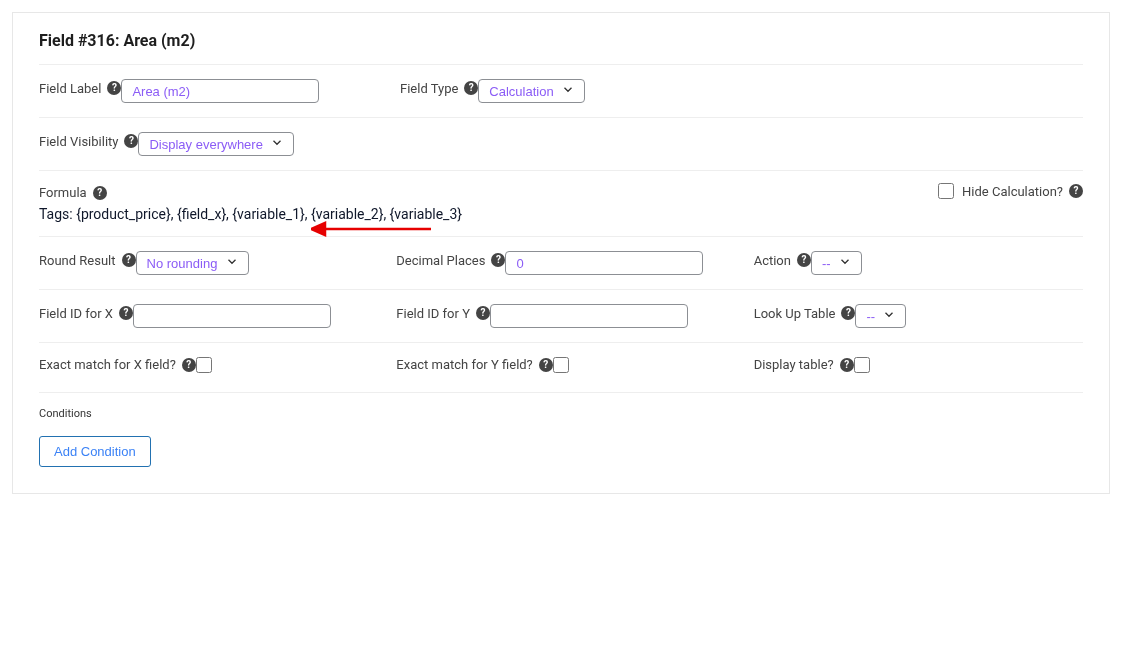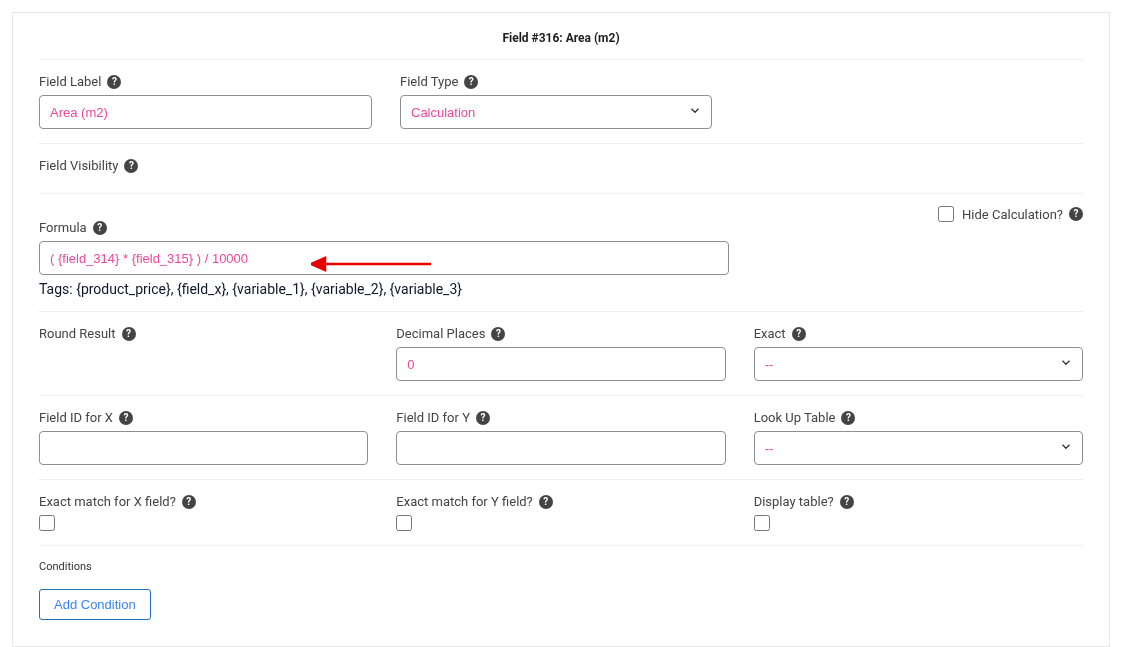--- a/index.html
+++ b/index.html
@@ -10,37 +10,36 @@
   font-size: 13px;
   color: #1e1e1e;
 }
 .panel {
   border: 1px solid #e7e7e7;
   padding: 18px 26px 26px 26px;
   width: 1098px;
 }
 .panel-title {
   font-weight: 700;
-  font-size: 12px;
+  font-size: 16px;
   margin-bottom: 14px;
-  text-align: center;
 }
 .divider {
   border: none;
   border-top: 1px solid #eee;
   margin: 0 0 14px 0;
 }
 .row {
   display: flex;
   gap: 28px;
   margin-bottom: 14px;
   position: relative;
 }
 .row.underlined { border-bottom: 1px solid #eee; padding-bottom: 14px; }
-.col { flex: 1; display: flex; flex-direction: column; }
+.col { flex: 1; display: flex; flex-direction: row; }
 .col.third { width: 333px; flex: none; }
 .label {
   font-size: 13px;
   color: #444;
   margin-bottom: 6px;
   display: flex;
   align-items: center;
   gap: 6px;
 }
 .help-icon {
@@ -50,27 +49,27 @@
   width: 14px;
   height: 14px;
   border-radius: 50%;
   background: #444;
   color: #fff;
   font-size: 10px;
   font-weight: 700;
   line-height: 1;
 }
 .text-input, .select {
-  height: 34px;
+  height: 24px;
   border: 1px solid #8c8f94;
   border-radius: 4px;
   padding: 0 10px;
   font-size: 13px;
   background: #fff;
-  color: #ec4899;
+  color: #8b5cf6;
 }
 .select {
   appearance: none;
   -webkit-appearance: none;
   background-image: none;
   padding-right: 30px;
   position: relative;
 }
 .select-wrap { position: relative; border-radius: 16px; }
 .select-wrap .chevron {
@@ -159,31 +158,40 @@
     </div>
     <div class="col"></div>
   </div>
 
   <div class="row underlined">
     <div class="col third">
       <div class="label">
         <span>Field Visibility</span>
         <span class="help-icon">?</span>
       </div>
+      <div class="select-wrap">
+        <select class="select" style="width:100%">
+          <option>Display everywhere</option>
+        </select>
+        <span class="chevron">
+          <svg viewBox="0 0 16 16">
+              <path d="M4 6l4 4 4-4" stroke="#333" stroke-width="1.5" fill="none"></path>
+            </svg>
+        </span>
+      </div>
     </div>
     <div class="col"></div>
   </div>
 
   <div class="row underlined" style="position:relative;">
-    <div class="formula-left" style="position:relative;margin-top:12px;">
+    <div class="formula-left" style="position:relative;">
       <div class="label">
         <span>Formula</span>
         <span class="help-icon">?</span>
       </div>
-      <input class="text-input" style="width: 100%;" type="text" value="( {field_314} * {field_315} ) / 10000">
       <div class="hint">Tags: {product_price}, {field_x}, {variable_1}, {variable_2}, {variable_3}</div>
       <svg class="arrow" width="120" height="20">
         <line class="arrow-line" x1="120" y1="10" x2="8" y2="10"></line>
         <polygon class="arrow-line" points="0,10 14,4 14,16"></polygon>
       </svg>
     </div>
     <div style="flex:1; position:relative;">
       <div class="hidecalc-row">
         <input type="checkbox" class="checkbox" style="">
         <div class="label">
@@ -193,31 +201,41 @@
       </div>
     </div>
   </div>
 
   <div class="row underlined">
     <div class="col">
       <div class="label">
         <span>Round Result</span>
         <span class="help-icon">?</span>
       </div>
+      <div class="select-wrap">
+        <select class="select" style="width:100%">
+          <option>No rounding</option>
+        </select>
+        <span class="chevron">
+          <svg viewBox="0 0 16 16">
+              <path d="M4 6l4 4 4-4" stroke="#333" stroke-width="1.5" fill="none"></path>
+            </svg>
+        </span>
+      </div>
     </div>
     <div class="col">
       <div class="label">
         <span>Decimal Places</span>
         <span class="help-icon">?</span>
       </div>
       <input class="text-input" type="text" value="0" style="">
     </div>
     <div class="col">
       <div class="label">
-        <span>Exact</span>
+        <span>Action</span>
         <span class="help-icon">?</span>
       </div>
       <div class="select-wrap">
         <select class="select" style="width:100%">
           <option>--</option>
         </select>
         <span class="chevron">
           <svg viewBox="0 0 16 16">
               <path d="M4 6l4 4 4-4" stroke="#333" stroke-width="1.5" fill="none"></path>
             </svg>

